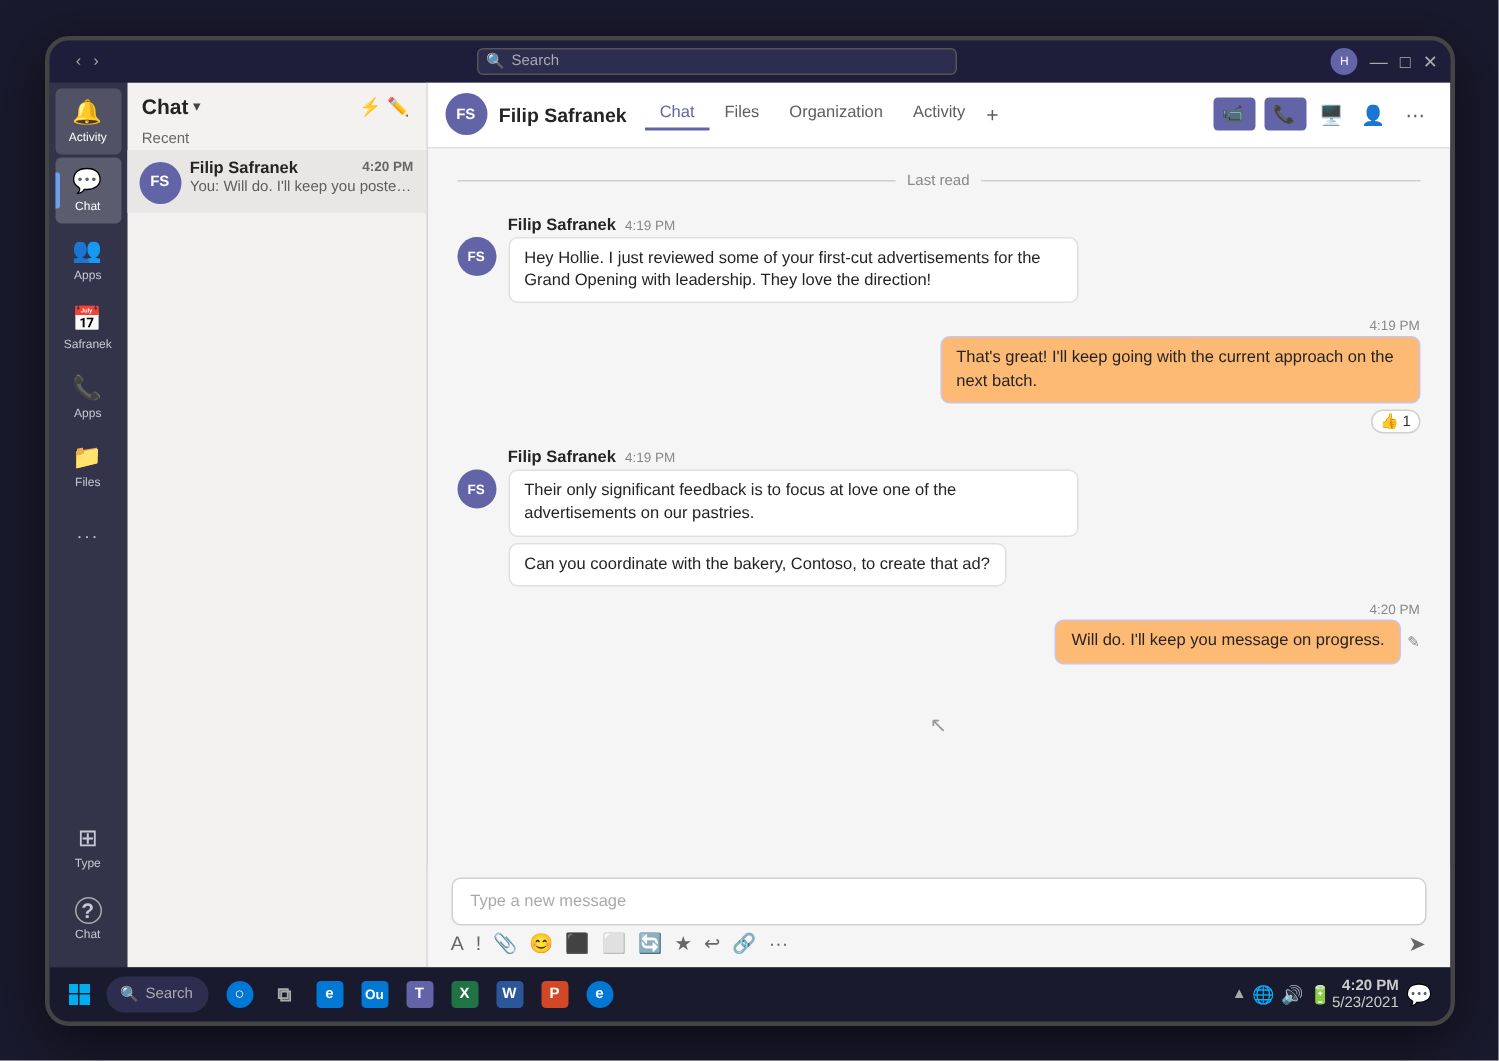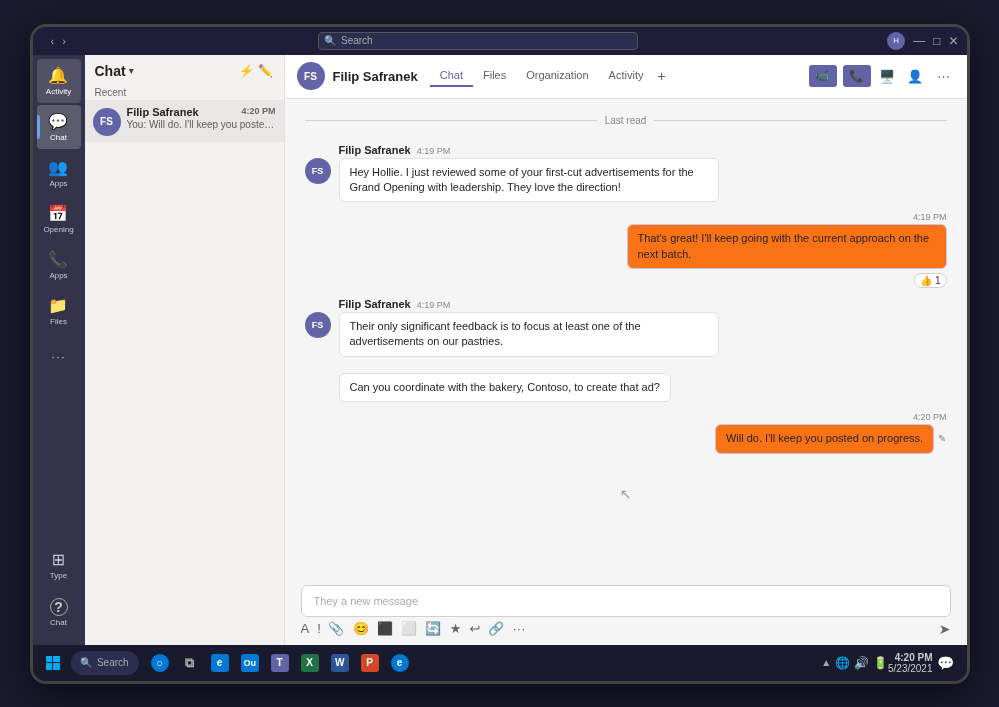--- a/index.html
+++ b/index.html
@@ -375,21 +375,21 @@
       border-radius: 6px;
       padding: 6px 10px;
       font-size: 11px;
       color: #252423;
       line-height: 1.4;
       border: 1px solid #e0e0e0;
       max-width: 100%;
       display: inline-block;
     }
     .msg-bubble.purple {
-      background: #f97316;
+      background: #fdba74;
       border-color: #c9c4e8;
     }
     .msg-reaction {
       display: inline-flex;
       align-items: center;
       background: #fff;
       border: 1px solid #d0d0d0;
       border-radius: 10px;
       padding: 1px 5px;
       font-size: 10px;
@@ -550,21 +550,21 @@
         <div class="sidebar-active-indicator"></div>
         <span class="si-icon" style="color:#fff;">💬</span>
         <span class="si-label" style="color:#fff;">Chat</span>
       </div>
       <div class="sidebar-item">
         <span class="si-icon">👥</span>
         <span class="si-label">Apps</span>
       </div>
       <div class="sidebar-item">
         <span class="si-icon">📅</span>
-        <span class="si-label">Opening</span>
+        <span class="si-label">Safranek</span>
       </div>
       <div class="sidebar-item">
         <span class="si-icon">📞</span>
         <span class="si-label">Apps</span>
       </div>
       <div class="sidebar-item">
         <span class="si-icon">📁</span>
         <span class="si-label">Files</span>
       </div>
       <div class="sidebar-item">
@@ -673,45 +673,45 @@
           </div>
         </div>
 
         <div class="message-group">
           <div class="msg-avatar">FS</div>
           <div class="msg-content">
             <div class="msg-sender-row">
               <span class="msg-sender-name">Filip Safranek</span>
               <span class="msg-time">4:19 PM</span>
             </div>
-            <div class="msg-bubble">Their only significant feedback is to focus at least one of the advertisements on our pastries.</div>
-            <div class="msg-bubble" style="margin-top:16px;display:inline-block;">Can you coordinate with the bakery, Contoso, to create that ad?</div>
+            <div class="msg-bubble">Their only significant feedback is to focus at love one of the advertisements on our pastries.</div>
+            <div class="msg-bubble" style="margin-top:4px;display:inline-block;">Can you coordinate with the bakery, Contoso, to create that ad?</div>
           </div>
         </div>
 
         <div style="display:flex;justify-content:flex-end;align-items:flex-end;gap:4px;">
           <div style="max-width:320px;">
             <div style="display:flex;justify-content:flex-end;margin-bottom:2px;">
               <span class="msg-time">4:20 PM</span>
             </div>
             <div style="display:flex;align-items:center;gap:4px;justify-content:flex-end;">
-              <div class="msg-bubble purple">Will do. I'll keep you posted on progress.</div>
+              <div class="msg-bubble purple">Will do. I'll keep you message on progress.</div>
               <span style="font-size:10px;color:#888;cursor:pointer;">✎</span>
             </div>
           </div>
         </div>
 
         <div style="height:60px;display:flex;align-items:center;justify-content:center;">
           <span style="font-size:14px;color:#999;">↖</span>
         </div>
       </div>
 
       <div class="message-input-area">
         <div class="message-input-box">
-          <span style="font-size:11px;color:#aaa;">They a new message</span>
+          <span style="font-size:11px;color:#aaa;">Type a new message</span>
         </div>
         <div class="message-toolbar">
           <span class="toolbar-icon">A</span>
           <span class="toolbar-icon">!</span>
           <span class="toolbar-icon">📎</span>
           <span class="toolbar-icon">😊</span>
           <span class="toolbar-icon">⬛</span>
           <span class="toolbar-icon">⬜</span>
           <span class="toolbar-icon">🔄</span>
           <span class="toolbar-icon">★</span>

